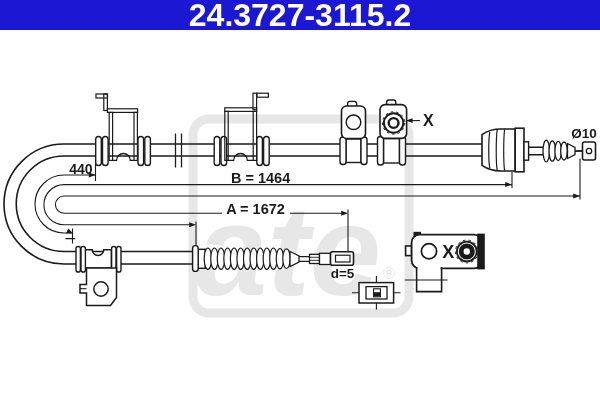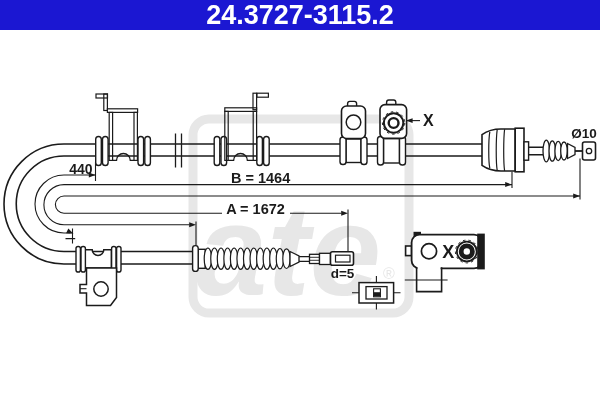--- a/index.html
+++ b/index.html
@@ -7,21 +7,21 @@
     position:relative;
     width:600px;height:400px;
     background:#ffffff;
     overflow:hidden;
     font-family:"Liberation Sans", sans-serif;
   }
   .header{
     position:absolute;left:0;top:0;width:600px;height:30px;
     background:#1b17d2;
     display:flex;align-items:center;justify-content:center;gap:37px;
-    color:#ffffff;font-weight:bold;font-size:27px;line-height:30px;
+    color:#ffffff;font-weight:bold;font-size:32px;line-height:30px;
     letter-spacing:0px;
   }
   .drawing{position:absolute;left:0;top:0;}
   .ln{stroke:#1b1b1b;fill:none;}
   .w{fill:#ffffff;stroke:#1b1b1b;}
   .dk{fill:#1b1b1b;stroke:none;}
   .dim{stroke:#1b1b1b;stroke-width:1.1;fill:none;}
   .ah{fill:#1b1b1b;stroke:none;}
   text.lbl{font-family:"Liberation Sans", sans-serif;font-weight:bold;fill:#1b1b1b;}
   .wm{fill:#e7e7e7;}

